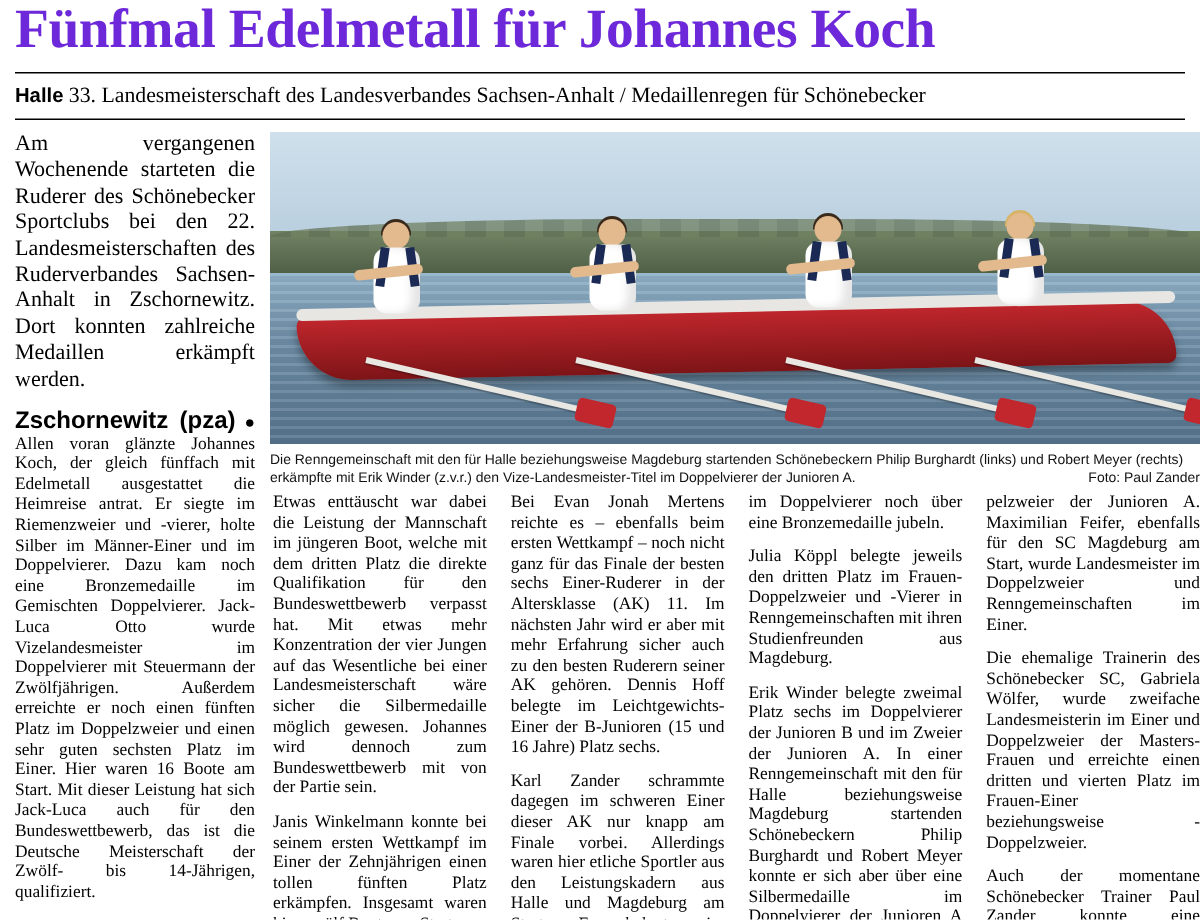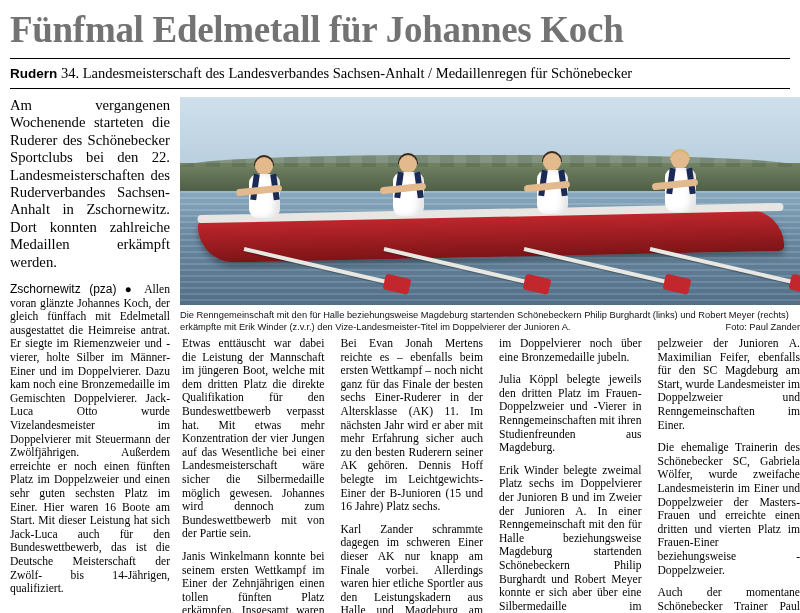--- a/index.html
+++ b/index.html
@@ -15,22 +15,22 @@
     width:800px;height:613px;
     padding:0;
     box-sizing:border-box;
   }
   .headline{
     font-family:"Liberation Serif", serif;
     font-weight:bold;
     font-size:37px;
     line-height:40px;
     letter-spacing:-0.3px;
-    margin:10px 10px 0 10px;
-    color:#737373;
+    margin:0 10px 0 10px;
+    color:#6d28d9;
   }
   .rule{
     border-top:1px solid #000;
     margin:8px 10px 0 10px;
     height:0;
   }
   .subline{
     margin:6px 10px 0 10px;
     font-size:14.5px;
     line-height:17px;
@@ -70,22 +70,22 @@
   .leftbody{
     margin-top:12px;
     font-size:11.6px;
     line-height:13.6px;
     text-align:justify;
     font-family:"Liberation Serif", serif;
   }
   .leftbody p{margin:0 0 9px 0;}
   .dateline{
     font-family:"Liberation Sans", sans-serif;
-    font-weight:normal;
-    font-size:12px;
+    font-weight:bold;
+    font-size:16px;
   }
 
   
   .photo-wrap{
     position:absolute;
     left:170px; top:0;
     width:747px;
   }
   .photo{
     position:relative;
@@ -193,22 +193,22 @@
 </style>
 </head>
 <body>
 
 <div class="page">
 
   <h1 class="headline">Fünfmal Edelmetall für Johannes Koch</h1>
   <div class="rule"></div>
 
   <div class="subline">
-    <span class="kicker">Rudern</span>
-    <span>34. Landesmeisterschaft des Landesverbandes Sachsen-Anhalt / Medaillenregen für Schönebecker</span>
+    <span class="kicker">Halle</span>
+    <span>33. Landesmeisterschaft des Landesverbandes Sachsen-Anhalt / Medaillenregen für Schönebecker</span>
   </div>
   <div class="rule2"></div>
 
   <div class="body-area">
 
     <div class="col-left">
       <p class="lead">Am vergangenen Wochenende starteten die Ruderer des Schönebecker Sportclubs bei den 22. Landesmeisterschaften des Ruderverbandes Sachsen-Anhalt in Zschornewitz. Dort konnten zahlreiche Medaillen erkämpft werden.</p>
       <div class="leftbody">
         <p><span class="dateline">Zschornewitz (pza)</span> <span>● Allen voran glänzte Johannes Koch, der gleich fünffach mit Edelmetall ausgestattet die Heimreise antrat. Er siegte im Riemenzweier und -vierer, holte Silber im Männer-Einer und im Doppelvierer. Dazu kam noch eine Bronzemedaille im Gemischten Doppelvierer. Jack-Luca Otto wurde Vizelandesmeister im Doppelvierer mit Steuermann der Zwölfjährigen. Außerdem erreichte er noch einen fünften Platz im Doppelzweier und einen sehr guten sechsten Platz im Einer. Hier waren 16 Boote am Start. Mit dieser Leistung hat sich Jack-Luca auch für den Bundeswettbewerb, das ist die Deutsche Meisterschaft der Zwölf- bis 14-Jährigen, qualifiziert.</span></p>
 

